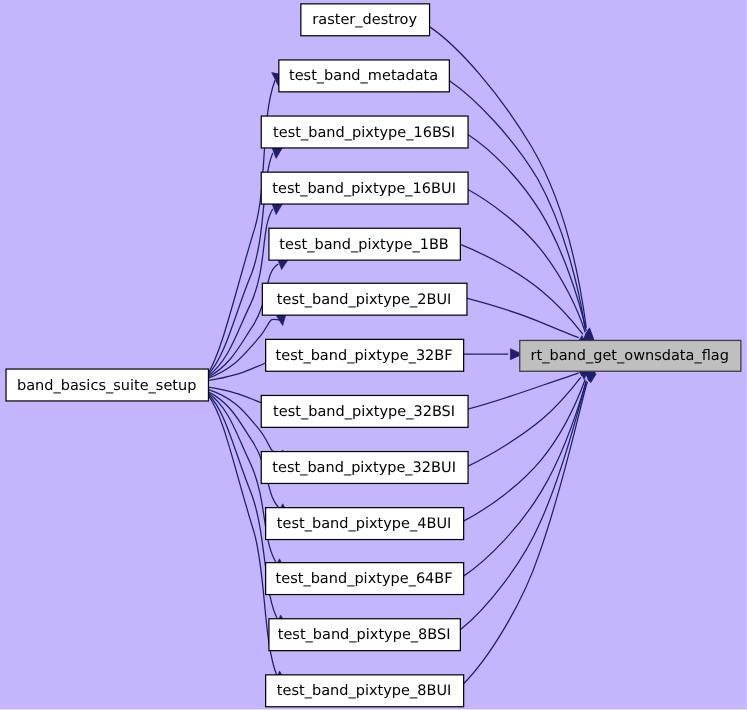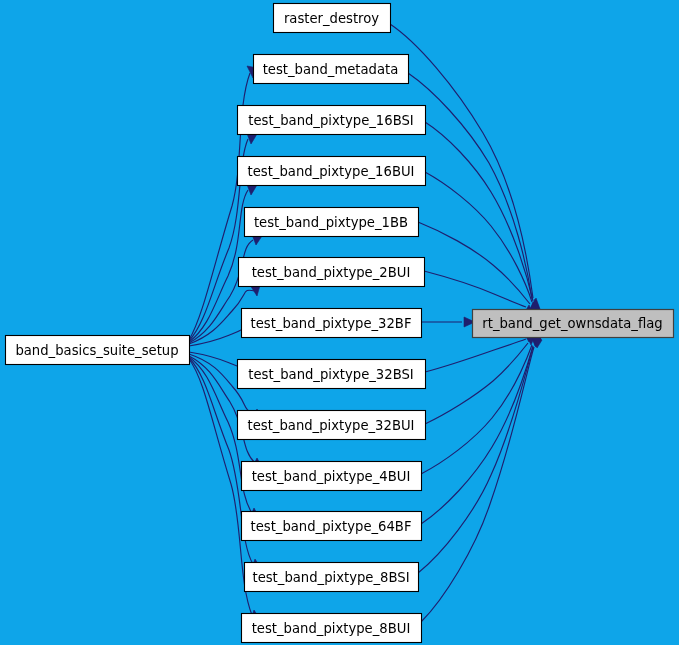--- a/index.html
+++ b/index.html
@@ -4,21 +4,21 @@
 <style>
   html, body {
     margin: 0;
     padding: 0;
     background: #ffffff;
   }
   #canvas {
     position: relative;
     width: 679px;
     height: 645px;
-    background: #0ea5e9;
+    background: #c4b5fd;
     overflow: hidden;
     font-family: "DejaVu Sans", "Liberation Sans", sans-serif;
   }
   svg#graph {
     position: absolute;
     left: 0;
     top: 0;
     width: 679px;
     height: 645px;
   }

